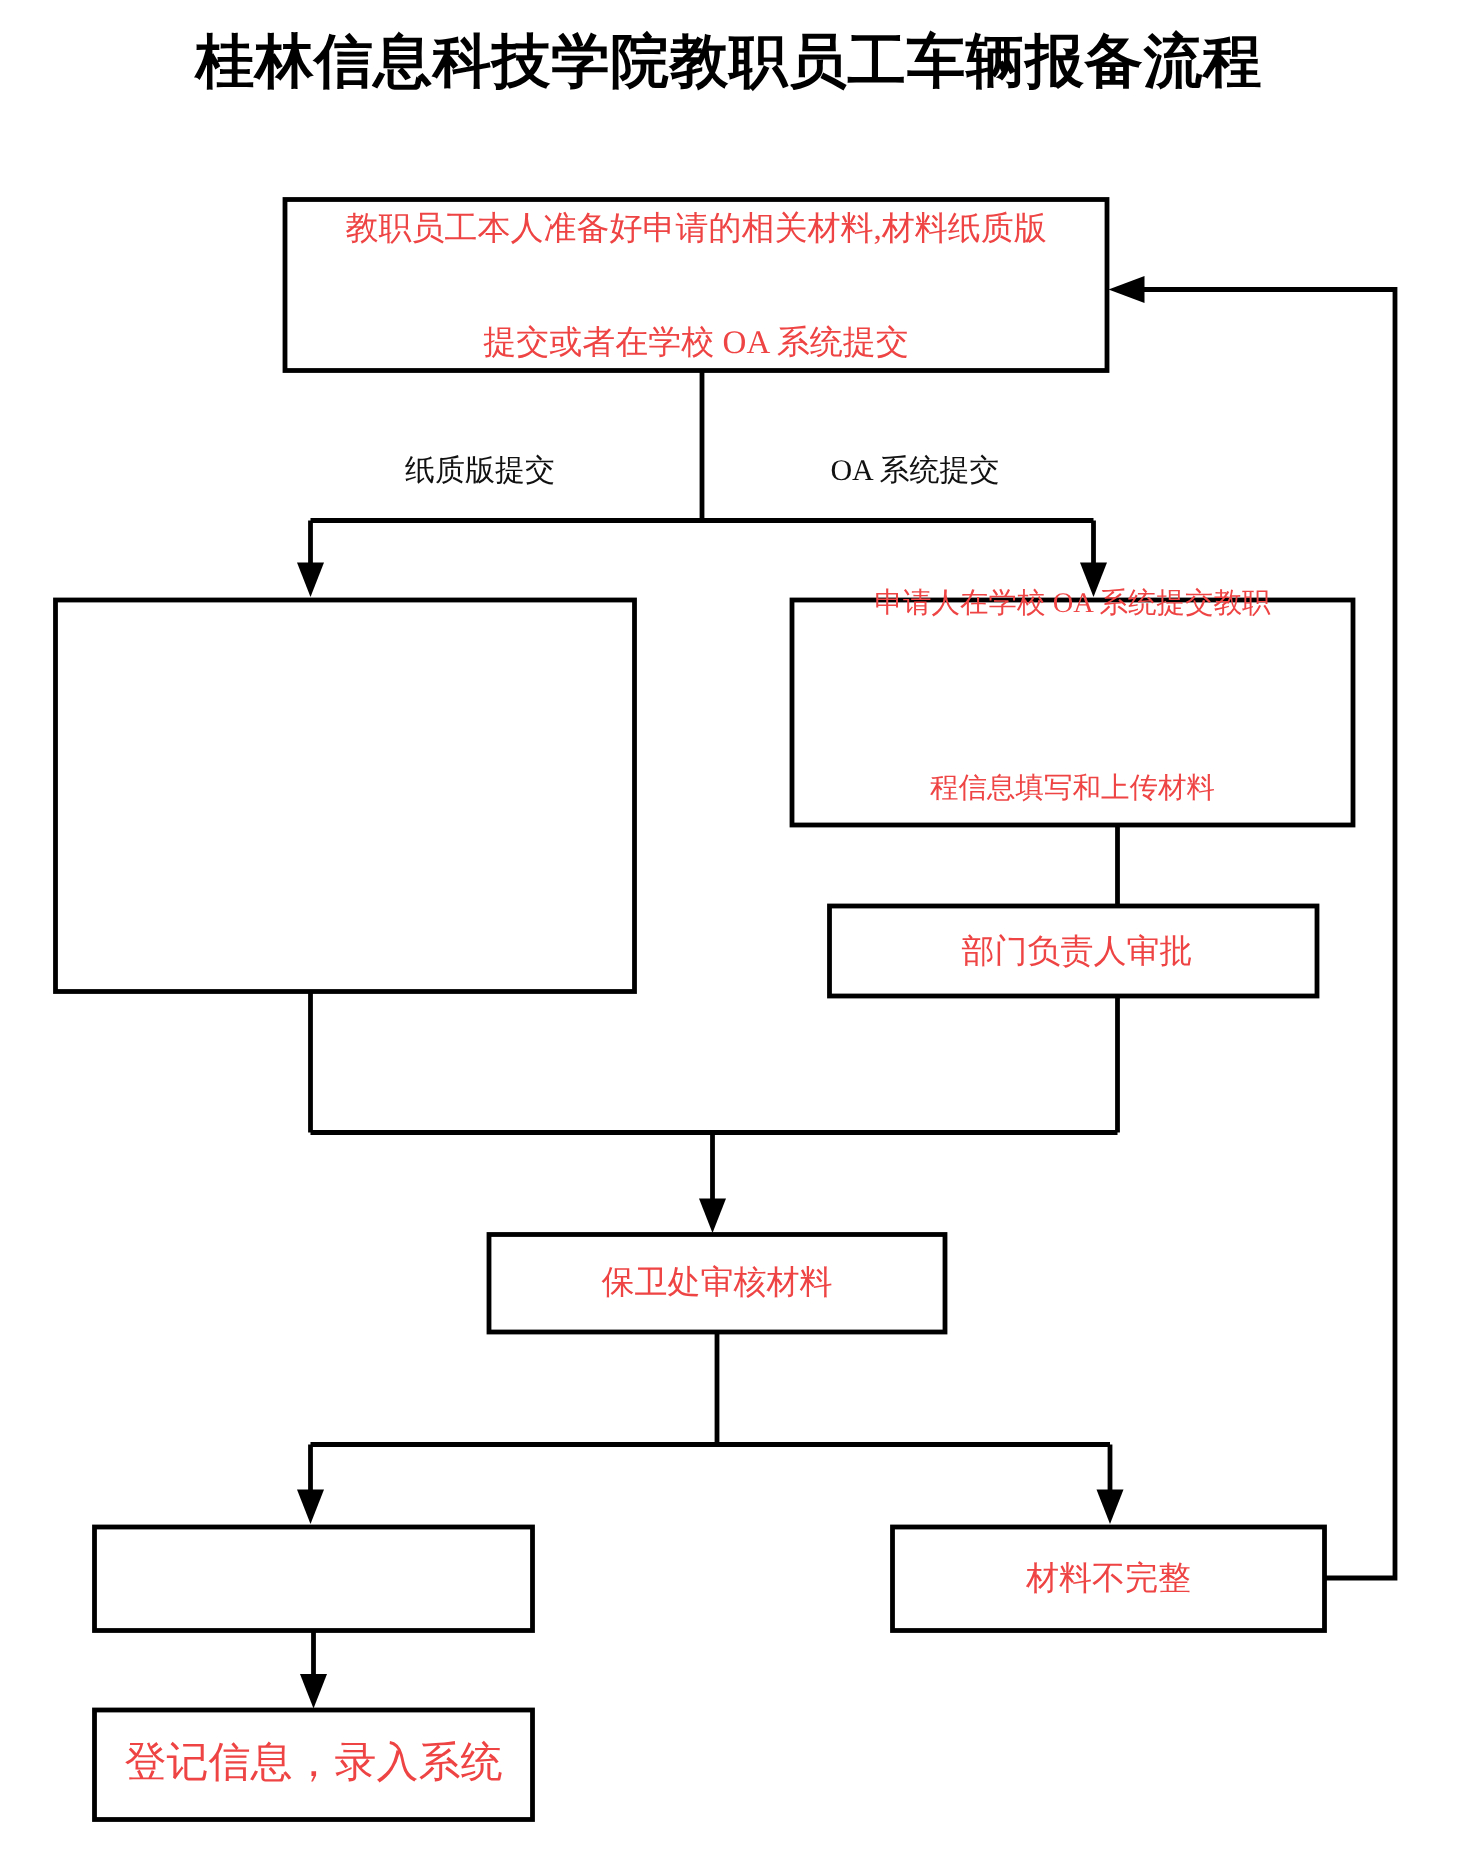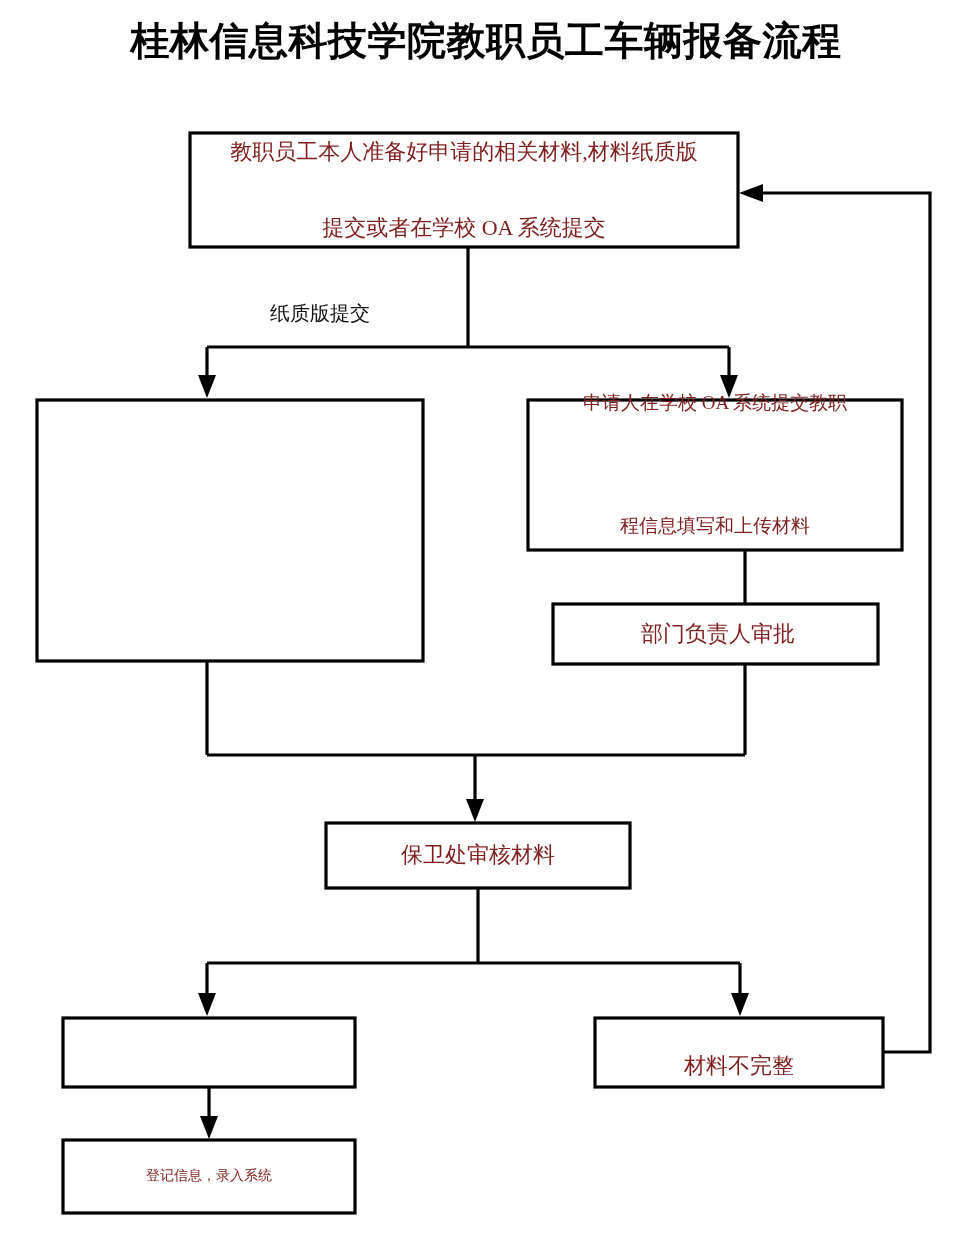--- a/index.html
+++ b/index.html
@@ -52,21 +52,21 @@
     letter-spacing: 0.5px;
     color: #000000;
     white-space: nowrap;
   }
   .node-text {
     position: absolute;
     display: flex;
     align-items: center;
     justify-content: center;
     text-align: center;
-    color: #7f1d1d;
+    color: #ef4444;
     font-family: "Liberation Serif", "DejaVu Serif", serif;
     box-sizing: border-box;
     pointer-events: none;
   }
   .node-text span {
     display: block;
     width: 100%;
   }
   .edge-label {
     position: absolute;
@@ -76,22 +76,22 @@
     text-align: center;
     white-space: nowrap;
   }
   
   #t-start   { left:196px;  top:136px;  width:536px;  height:108px; font-size:22px; line-height:38px; }
   #t-paper   { left:44px;   top:404px;  width:372px;  height:254px; font-size:23px; line-height:41px; }
   #t-oa      { left:534px;  top:404px;  width:362px;  height:142px; font-size:19px; line-height:41px;align-items:flex-end; }
   #t-dept    { left:560px;  top:606px;  width:316px;  height:56px;  font-size:22px; line-height:34px; }
   #t-review  { left:334px;  top:826px;  width:288px;  height:58px;  font-size:22px; line-height:34px; }
   #t-pass    { left:70px;   top:1021px; width:278px;  height:62px;  font-size:22px; line-height:34px; }
-  #t-incomp  { left:600px;  top:1021px; width:278px;  height:62px;  font-size:22px; line-height:34px;align-items:flex-end; }
-  #t-record  { left:70px;   top:1143px; width:278px;  height:66px;  font-size:14px; line-height:34px; }
+  #t-incomp  { left:600px;  top:1021px; width:278px;  height:62px;  font-size:22px; line-height:34px; }
+  #t-record  { left:70px;   top:1143px; width:278px;  height:66px;  font-size:28px; line-height:34px; }
   #lbl-paper { left:200px;  top:300px;  width:240px; }
   #lbl-oa    { left:490px;  top:300px;  width:240px; }
 </style>
 </head>
 <body>
 
 <div id="flow-root">
 
   <div class="page-title">桂林信息科技学院教职员工车辆报备流程</div>
 
@@ -173,14 +173,15 @@
 
   <div class="node-text" id="t-incomp">
     <span>材料不完整</span>
   </div>
 
   <div class="node-text" id="t-record">
     <span>登记信息，录入系统</span>
   </div>
 
   <div class="edge-label" id="lbl-paper">纸质版提交</div>
+  <div class="edge-label" id="lbl-oa">OA 系统提交</div>
 
 </div>
 
 </body></html>

